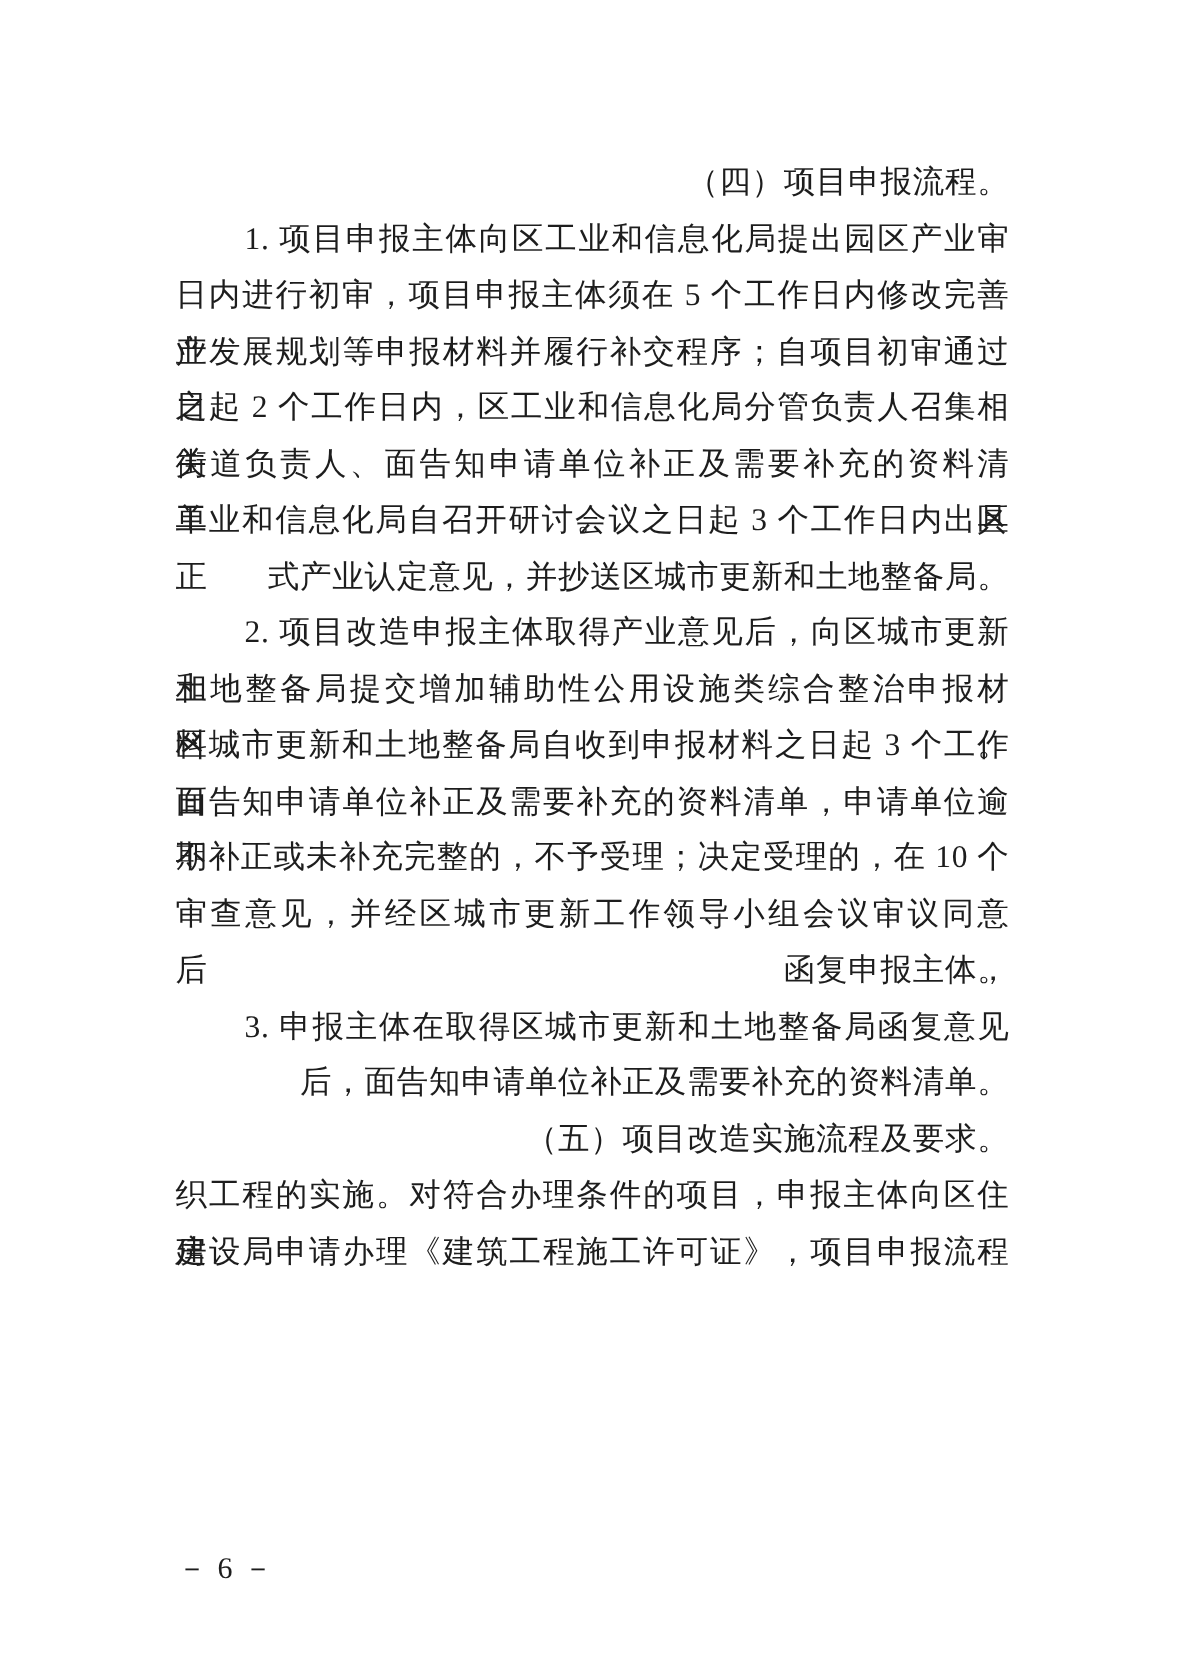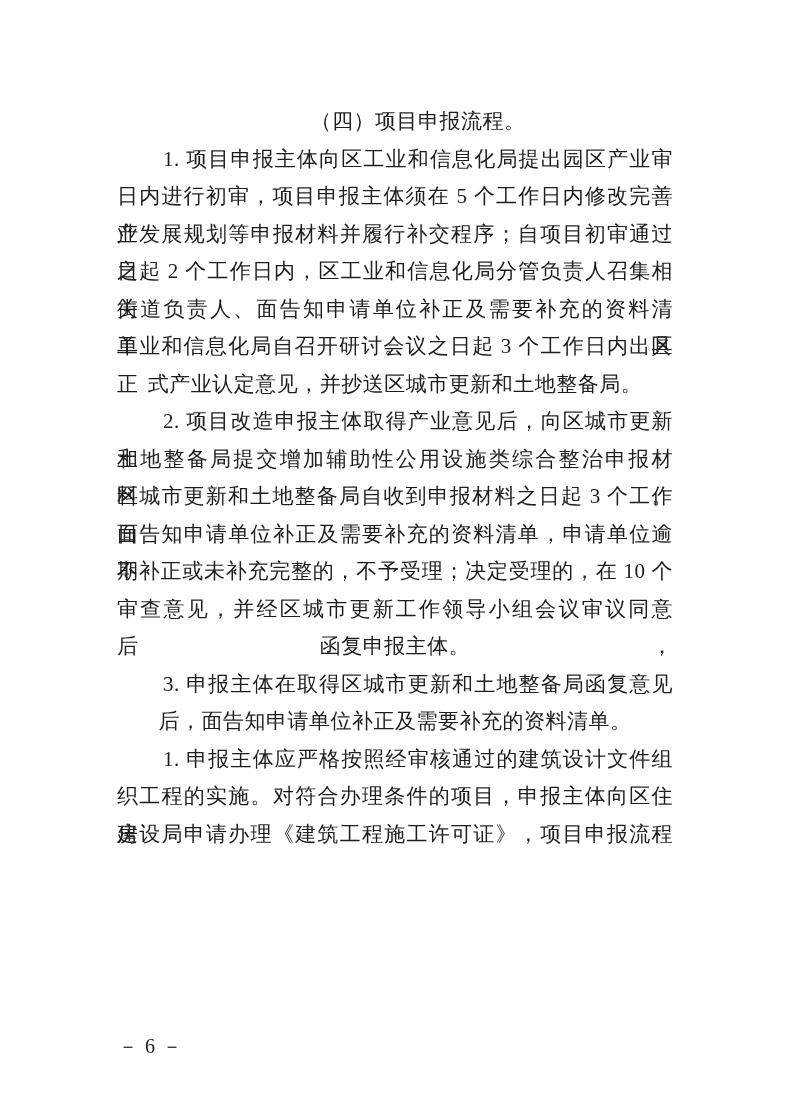--- a/index.html
+++ b/index.html
@@ -19,21 +19,21 @@
     position:absolute;
     left:117px; top:103px;
     width:556px;
     color:var(--ink);
   }
   .line {
     font-size:21px;
     height:37.5px;
     line-height:37.5px;
     white-space:normal;
-    text-align:center;
+    text-align:right;
     letter-spacing:0.5px;
   }
   .line.justify {
     text-align:justify;
     text-align-last:justify;
     -moz-text-align-last:justify;
     text-justify:inter-character;
   }
   .line.indent { text-indent:46px; }
   .footer {
@@ -60,18 +60,18 @@
       <div class="line">式产业认定意见，并抄送区城市更新和土地整备局。</div>
       <div class="line justify indent">2. 项目改造申报主体取得产业意见后，向区城市更新和</div>
       <div class="line justify">土地整备局提交增加辅助性公用设施类综合整治申报材料。</div>
       <div class="line justify">区城市更新和土地整备局自收到申报材料之日起 3 个工作日</div>
       <div class="line justify">面告知申请单位补正及需要补充的资料清单，申请单位逾期</div>
       <div class="line justify">不补正或未补充完整的，不予受理；决定受理的，在 10 个</div>
       <div class="line justify">审查意见，并经区城市更新工作领导小组会议审议同意后，</div>
       <div class="line">函复申报主体。</div>
       <div class="line justify indent">3. 申报主体在取得区城市更新和土地整备局函复意见</div>
       <div class="line">后，面告知申请单位补正及需要补充的资料清单。</div>
-      <div class="line justify indent">1. 申报主体应严格按照经审核通过的建筑设计文件组</div>
+      <div class="line indent">（五）项目改造实施流程及要求。</div>
       <div class="line justify">织工程的实施。对符合办理条件的项目，申报主体向区住房</div>
       <div class="line justify">建设局申请办理《建筑工程施工许可证》，项目申报流程</div>
     </div>
   <div class="footer">－ 6 －</div>
 </div>
 
 </body></html>

